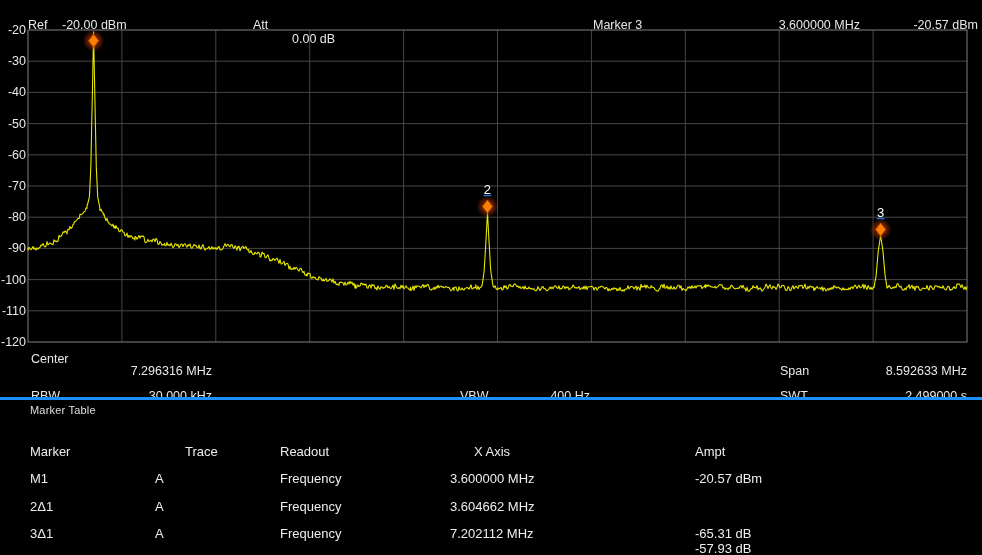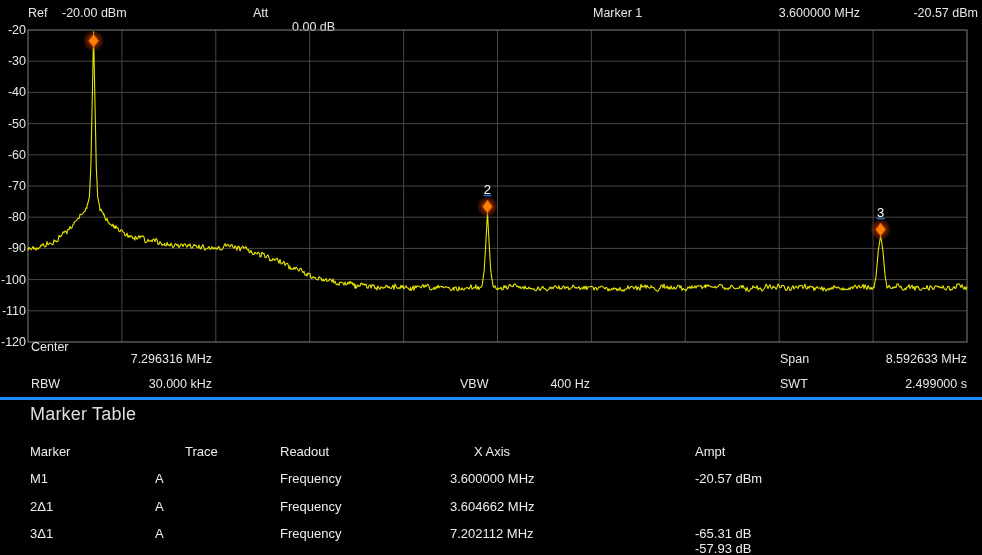--- a/index.html
+++ b/index.html
@@ -1,39 +1,39 @@
 <!DOCTYPE html>
 <html><head>
 <meta charset="utf-8">
 <style>
   html,body{margin:0;padding:0;background:#000;}
   .screen{
     position:relative;width:982px;height:555px;background:#000;
     font-family:"Liberation Sans","DejaVu Sans",sans-serif;
     color:#e8e8e8;overflow:hidden;
   }
-  .t{position:absolute;font-size:12.5px;line-height:15px;white-space:pre;color:#e8e8e8;}
+  .t{position:absolute;font-size:12.5px;line-height:15px;white-space:pre;color:#e8e8e8;margin-top:12px;}
   .tr{text-align:right;}
   #plot{position:absolute;left:0;top:0;}
   .sep{position:absolute;left:0;top:397px;width:982px;height:3px;background:#1e8fff;}
-  .mtitle{position:absolute;left:30px;top:404px;font-size:18px;color:#dfdfdf;letter-spacing:0.2px;}
+  .mtitle{position:absolute;left:30px;top:404px;font-size:11px;color:#dfdfdf;letter-spacing:0.2px;}
   .mrow{position:absolute;left:0;width:900px;height:16px;}
   .mrow span{position:absolute;font-size:13px;line-height:16px;white-space:pre;color:#ededed;}
 </style>
 </head>
 <body>
 
 <div class="screen">
 
   <div>
     <span class="t" style="left:28px;top:6px;">Ref</span>
     <span class="t" style="left:62px;top:6px;">-20.00 dBm</span>
     <span class="t" style="left:253px;top:6px;">Att</span>
     <span class="t" style="left:292px;top:20px;">0.00 dB</span>
-    <span class="t" style="left:593px;top:6px;">Marker 1</span>
+    <span class="t" style="left:593px;top:6px;">Marker 3</span>
     <span class="t tr" style="left:742px;top:6px;width:118px;">3.600000 MHz</span>
     <span class="t tr" style="left:849px;top:6px;width:129px;">-20.57 dBm</span>
   </div>
 
   <svg id="plot" width="982" height="352" viewBox="0 0 982 352">
       <defs>
         <radialGradient id="mglow">
           <stop offset="0%" stop-color="#a03000" stop-opacity="0.95"></stop>
           <stop offset="55%" stop-color="#a03000" stop-opacity="0.55"></stop>
           <stop offset="100%" stop-color="#a03000" stop-opacity="0"></stop>

